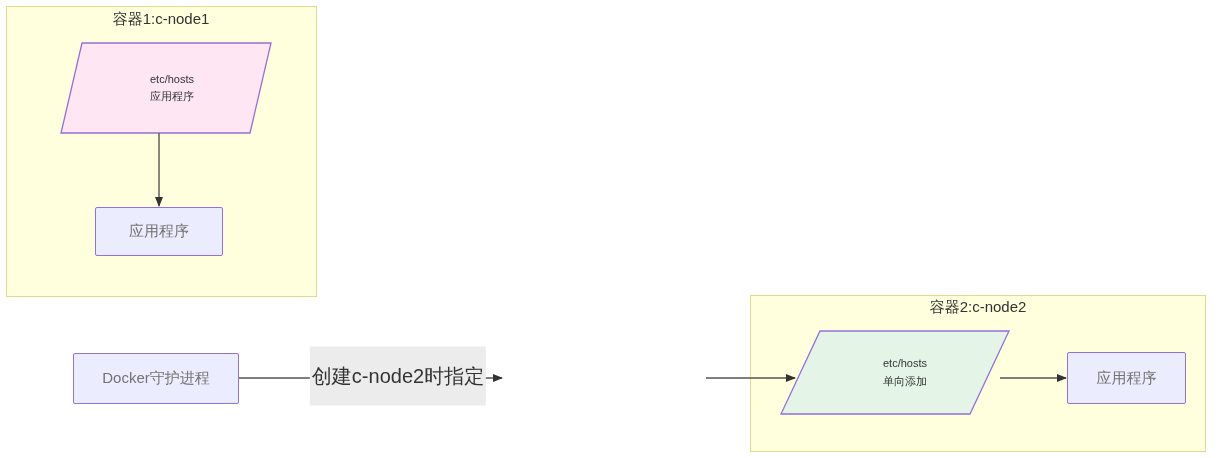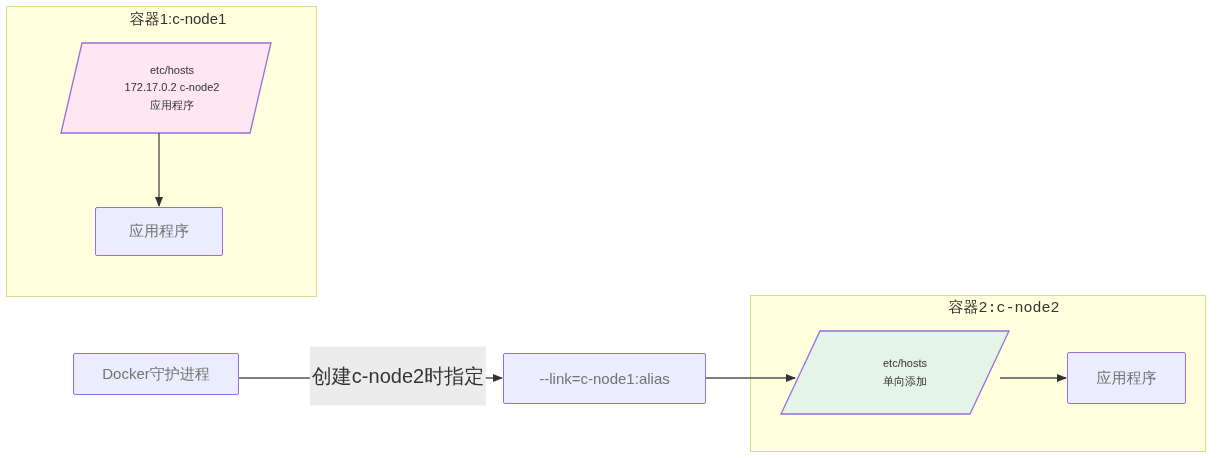--- a/index.html
+++ b/index.html
@@ -88,47 +88,43 @@
     padding: 16px 2px;
     transform: translate(-50%, -50%);
   }
 </style>
 </head>
 <body>
 
 <div id="canvas">
 
   <div class="container-box" style="left:6px; top:6px; width:311px; height:291px;"></div>
-  <div class="container-title" style="left:178px; top:10px;text-align:right;">容器1:c-node1</div>
+  <div class="container-title" style="left:161px; top:10px;text-align:right;">容器1:c-node1</div>
 
   <div class="para-wrap" style="left:60px; top:42px; width:212px; height:92px;">
     <svg width="212" height="92" viewBox="0 0 212 92">
       <polygon points="22,1 211,1 190,91 1,91" fill="#ffe6f3" stroke="#9370db" stroke-width="1.3"></polygon>
     </svg>
     <div class="para-text" style="padding-left:6px;">
       <span>etc/hosts</span>
-      <span>172.17.0.2 c-node2</span>
       <span>应用程序</span>
     </div>
   </div>
 
   <div class="node-box" style="left:95px; top:207px; width:128px; height:49px;">
     <span>应用程序</span>
   </div>
 
-  <div class="node-box" style="left:73px; top:353px; width:166px; height:42px;">
+  <div class="node-box" style="left:73px; top:353px; width:166px; height:51px;">
     <span>Docker守护进程</span>
   </div>
 
-  <div class="node-box" style="left:503px; top:353px; width:203px; height:51px;">
-    <span>--link=c-node1:alias</span>
-  </div>
 
   <div class="container-box" style="left:750px; top:295px; width:456px; height:157px;"></div>
-  <div class="container-title" style="left:1004px; top:298px;font-family:Liberation Mono, monospace;">容器2:c-node2</div>
+  <div class="container-title" style="left:978px; top:298px;">容器2:c-node2</div>
 
   <div class="para-wrap" style="left:780px; top:330px; width:230px; height:85px;">
     <svg width="230" height="85" viewBox="0 0 230 85">
       <polygon points="40,1 229,1 190,84 1,84" fill="#e4f5e8" stroke="#9370db" stroke-width="1.3"></polygon>
     </svg>
     <div class="para-text" style="padding-left:10px;">
       <span>etc/hosts</span>
       <span>单向添加</span>
     </div>
   </div>

